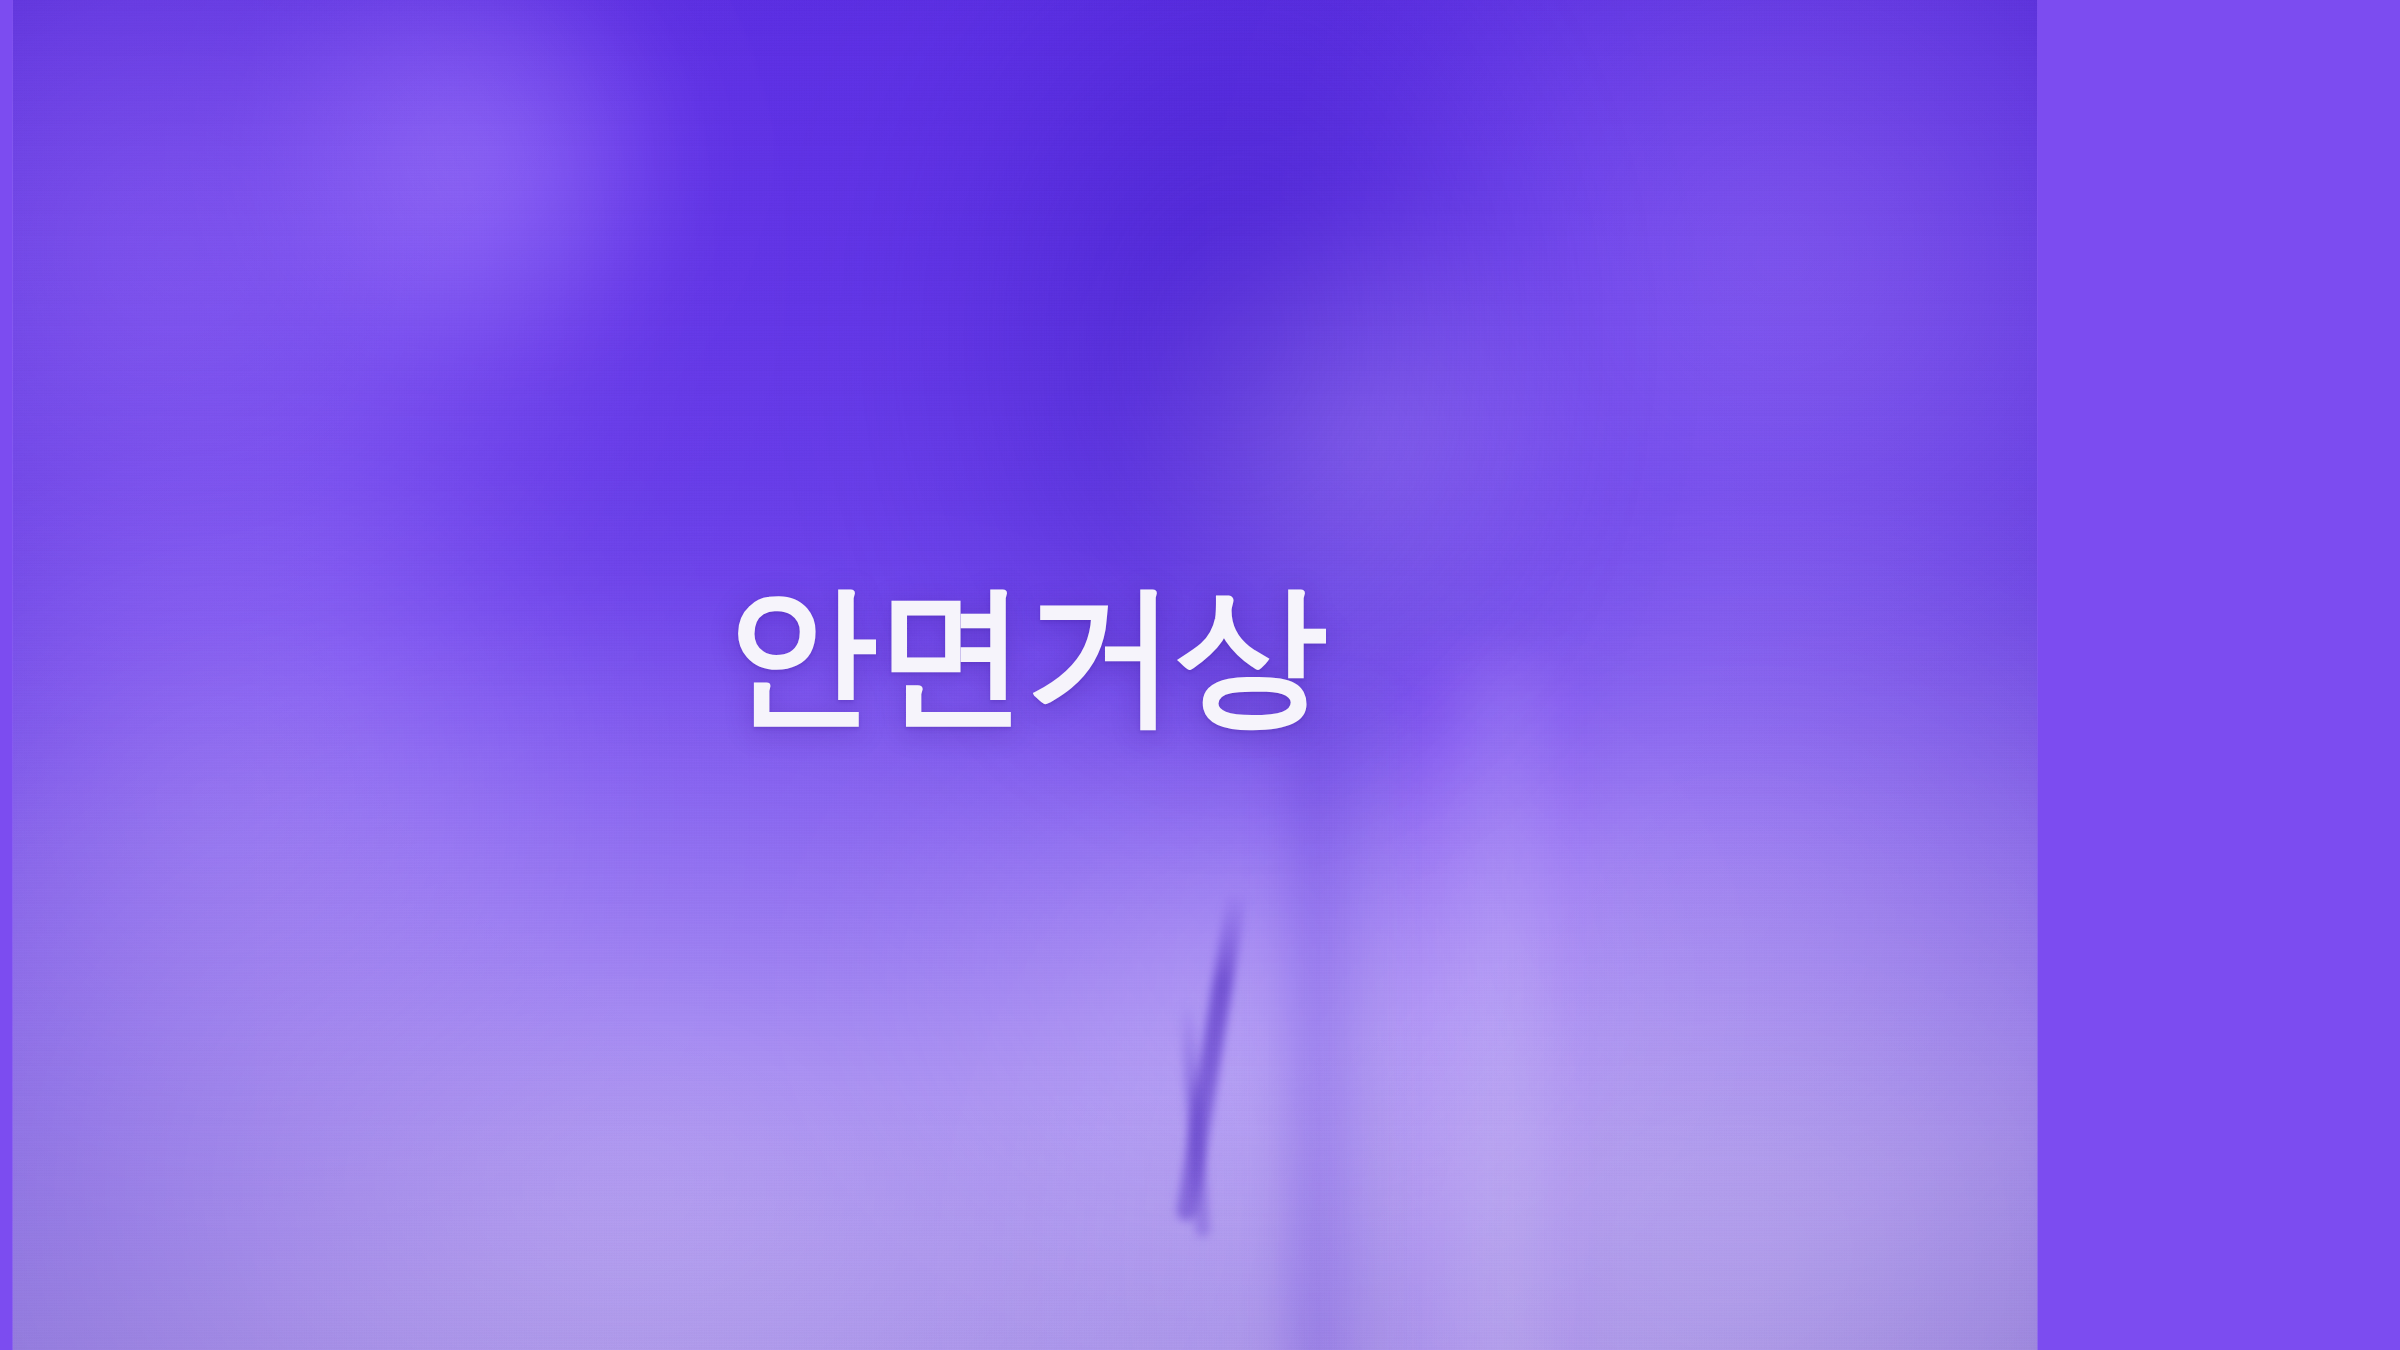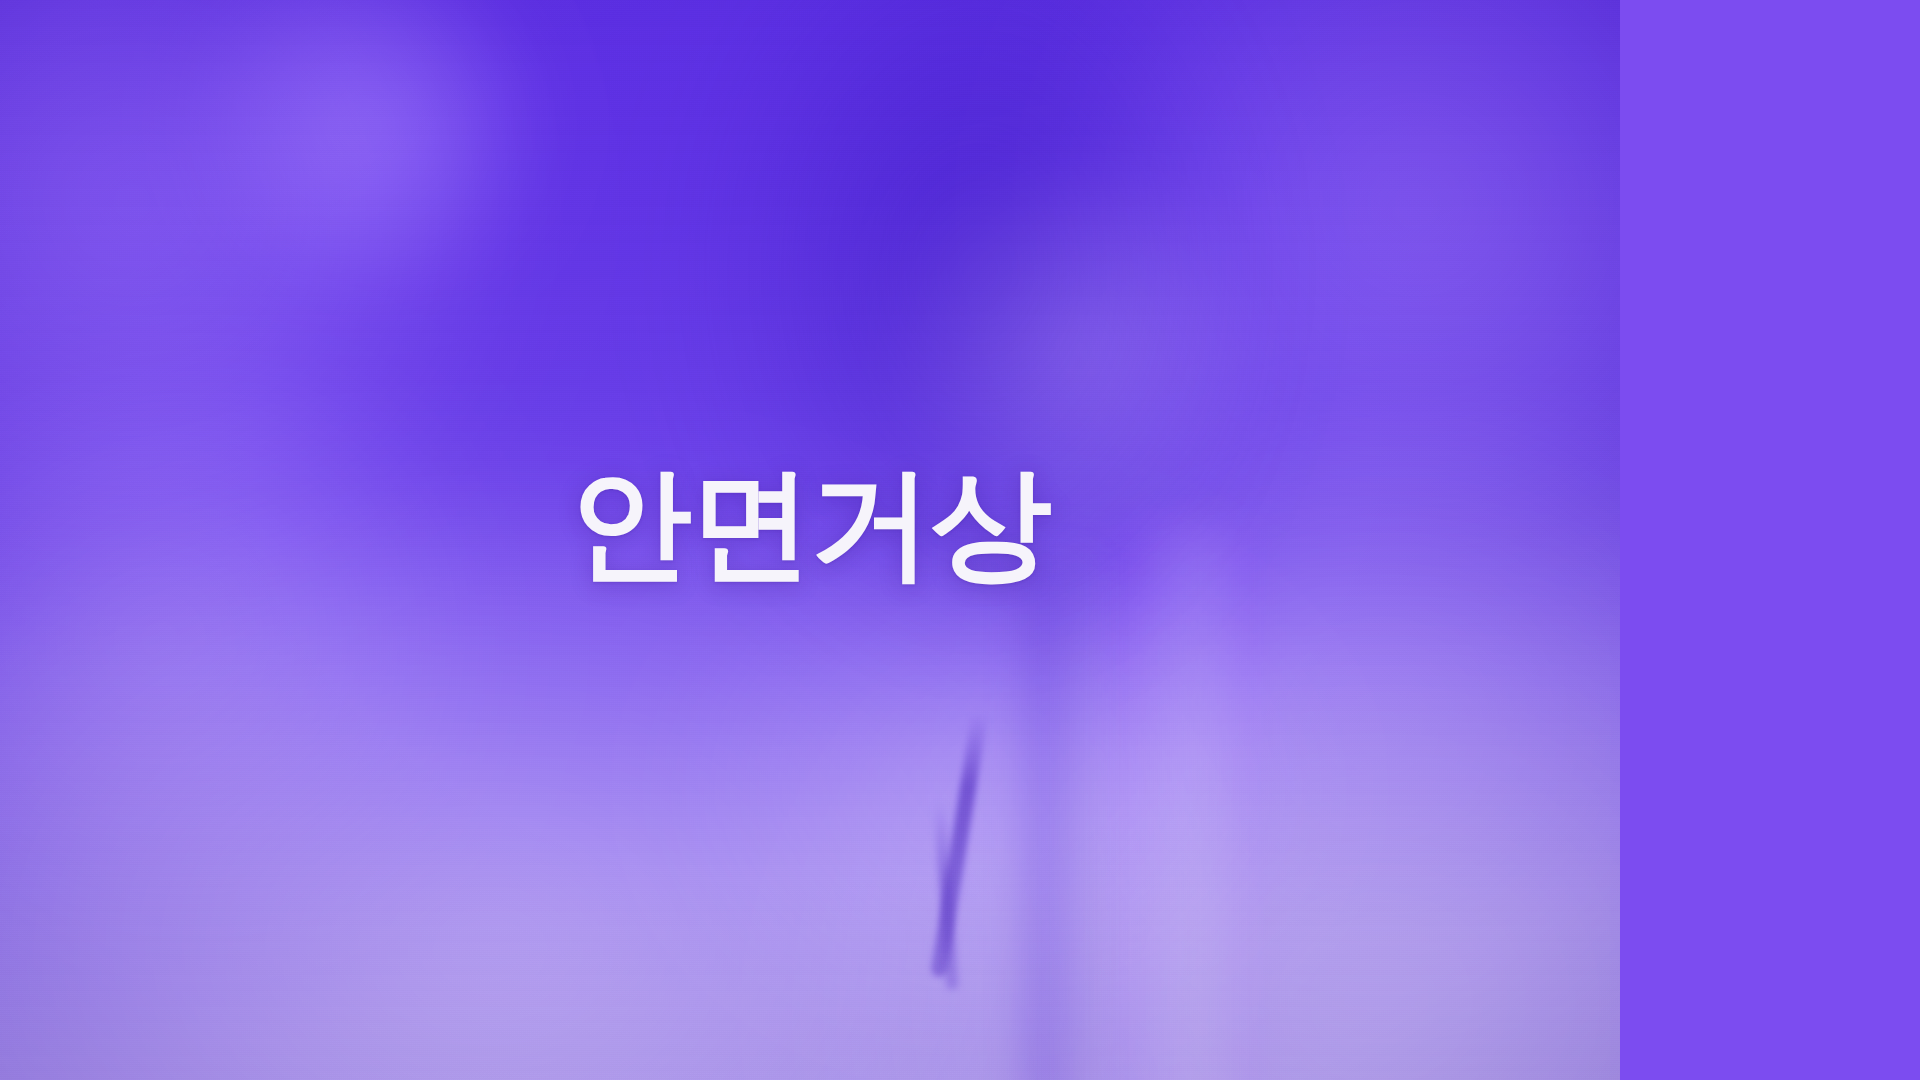--- a/index.html
+++ b/index.html
@@ -13,20 +13,21 @@
     font-family:"Liberation Sans","DejaVu Sans",sans-serif;
   }
 
   
   .hero {
     position:relative;
     width:1620px;
     height:1080px;
     overflow:hidden;
     isolation:isolate;
+    margin-left:10px;
   }
 
   
   .photo-layer {
     position:absolute;
     inset:0;
     overflow:hidden;
   }
 
   

